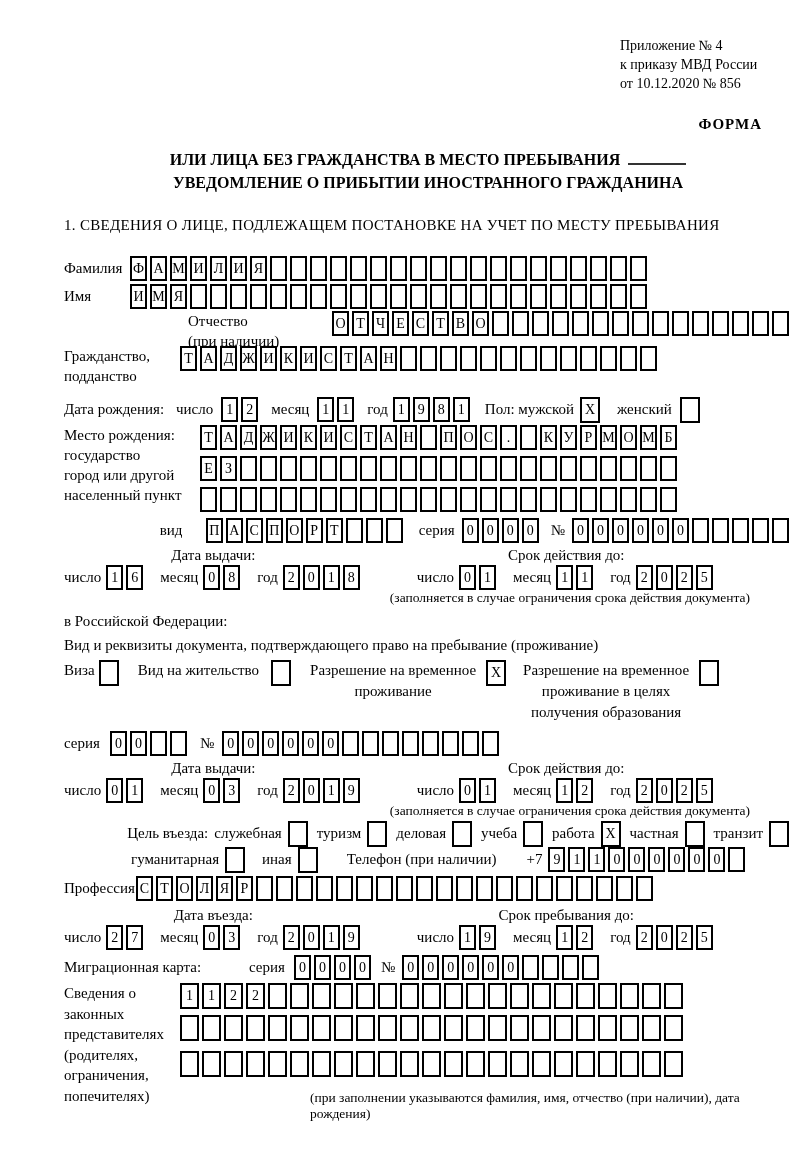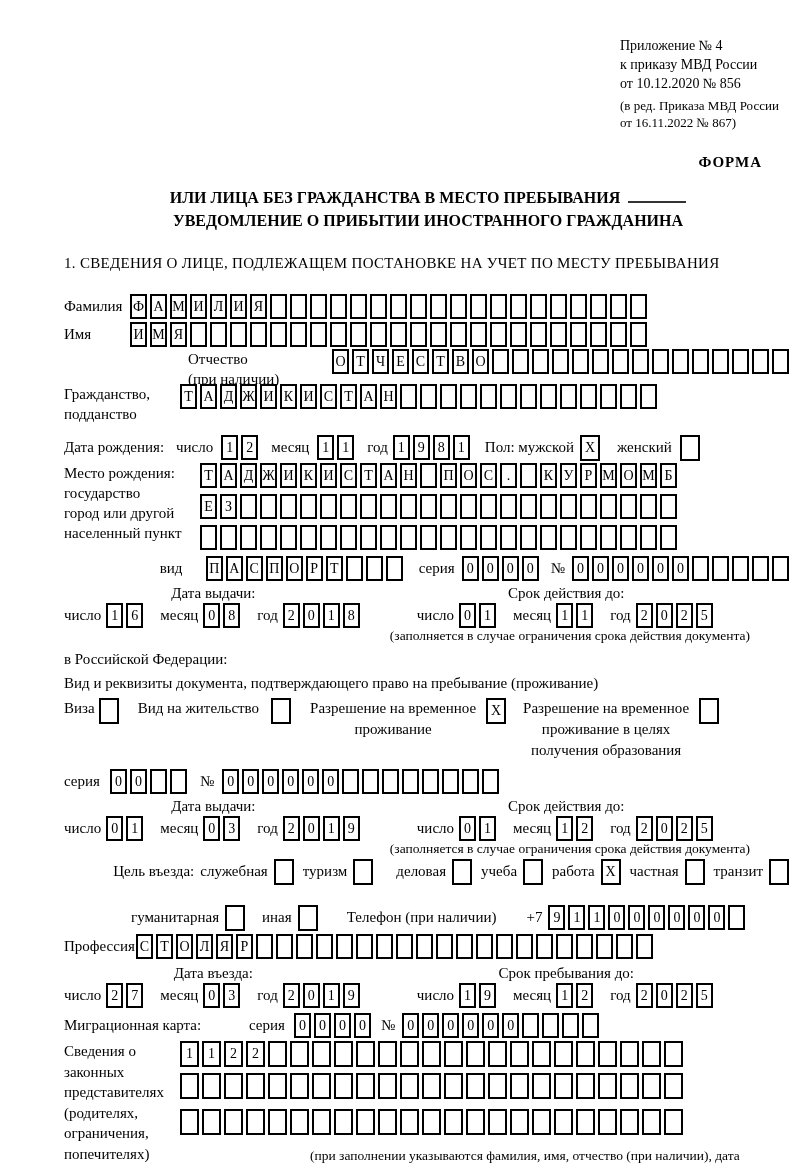--- a/index.html
+++ b/index.html
@@ -29,21 +29,21 @@
     width: 17px; height: 25px; border: 2px solid #000; margin-right: 3px;
     display: inline-flex; align-items: center; justify-content: center;
     font-size: 14px; line-height: 1; flex: none; background: #fff;
   }
   .cb .cell { width: 20px; height: 26px; }
   .wide .cell { width: 19px; height: 26px; }
 
   .lbl { flex: none; line-height: 25px; }
   .lbl2 { flex: none; line-height: 20px; height: 25px; overflow: visible; }
 
-  .mt2 { margin-top: 2px; justify-content: flex-end; } .mt3 { margin-top: 3px; } .mt4 { margin-top: 20px; }
+  .mt2 { margin-top: 2px; justify-content: flex-end; } .mt3 { margin-top: 3px; } .mt4 { margin-top: 0; }
   .mt6 { margin-top: 6px; } .mt10 { margin-top: 10px; } .mt26 { margin-top: 26px; }
 
   
   .dates { display: flex; margin-top: 4px; }
   .dgroup { }
   .dgroup.right { margin-left: 54px; }
   .dtitle { text-align: center; line-height: 17px; }
   .dfields { display: flex; align-items: flex-start; margin-top: 1px; }
   .dfields .lbl { margin-right: 5px; }
   .dfields .gap { width: 14px; flex: none; }
@@ -64,24 +64,20 @@
 </style>
 </head>
 <body>
 
 <div class="page">
 
   <div class="hdr">
     <div>Приложение № 4</div>
     <div>к приказу МВД России</div>
     <div>от 10.12.2020 № 856</div>
-    <div class="sub">
-      <div>(в ред. Приказа МВД России</div>
-      <div>от 16.11.2022 № 867)</div>
-    </div>
   </div>
   <div class="forma">ФОРМА</div>
 
   <div class="title">
     <div><span>ИЛИ ЛИЦА БЕЗ ГРАЖДАНСТВА В МЕСТО ПРЕБЫВАНИЯ</span><span class="blank-line"></span></div>
     <div>УВЕДОМЛЕНИЕ О ПРИБЫТИИ ИНОСТРАННОГО ГРАЖДАНИНА</div>
   </div>
 
   <div class="sec">1. СВЕДЕНИЯ О ЛИЦЕ, ПОДЛЕЖАЩЕМ ПОСТАНОВКЕ НА УЧЕТ ПО МЕСТУ ПРЕБЫВАНИЯ</div>
 
@@ -533,21 +529,21 @@
   <div class="purpose-row mt2">
     <span class="lbl">Цель въезда:</span>
     <span class="lbl">служебная</span>
     <span class="cells cb">
         <span class="cell"></span>
       </span>
     <span class="lbl" style="margin-left:6px">туризм</span>
     <span class="cells cb">
         <span class="cell"></span>
       </span>
-    <span class="lbl" style="margin-left:20px">деловая</span>
+    <span class="lbl" style="margin-left:6px">деловая</span>
     <span class="cells cb">
         <span class="cell"></span>
       </span>
     <span class="lbl" style="margin-left:6px">учеба</span>
     <span class="cells cb">
         <span class="cell"></span>
       </span>
     <span class="lbl" style="margin-left:6px">работа</span>
     <span class="cells cb">
         <span class="cell">X</span>

